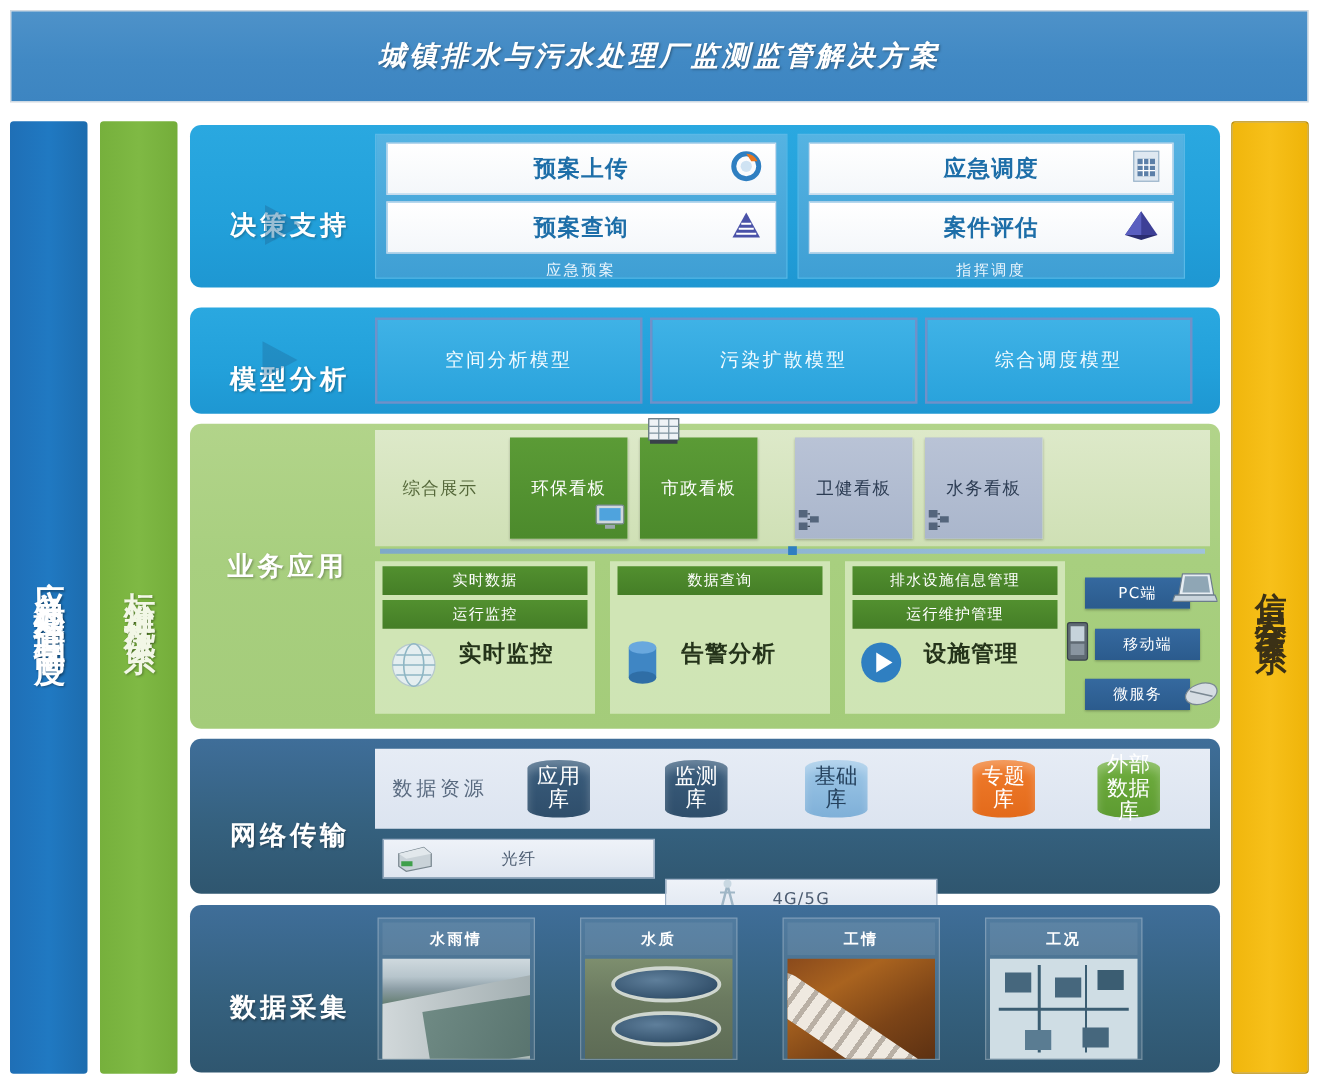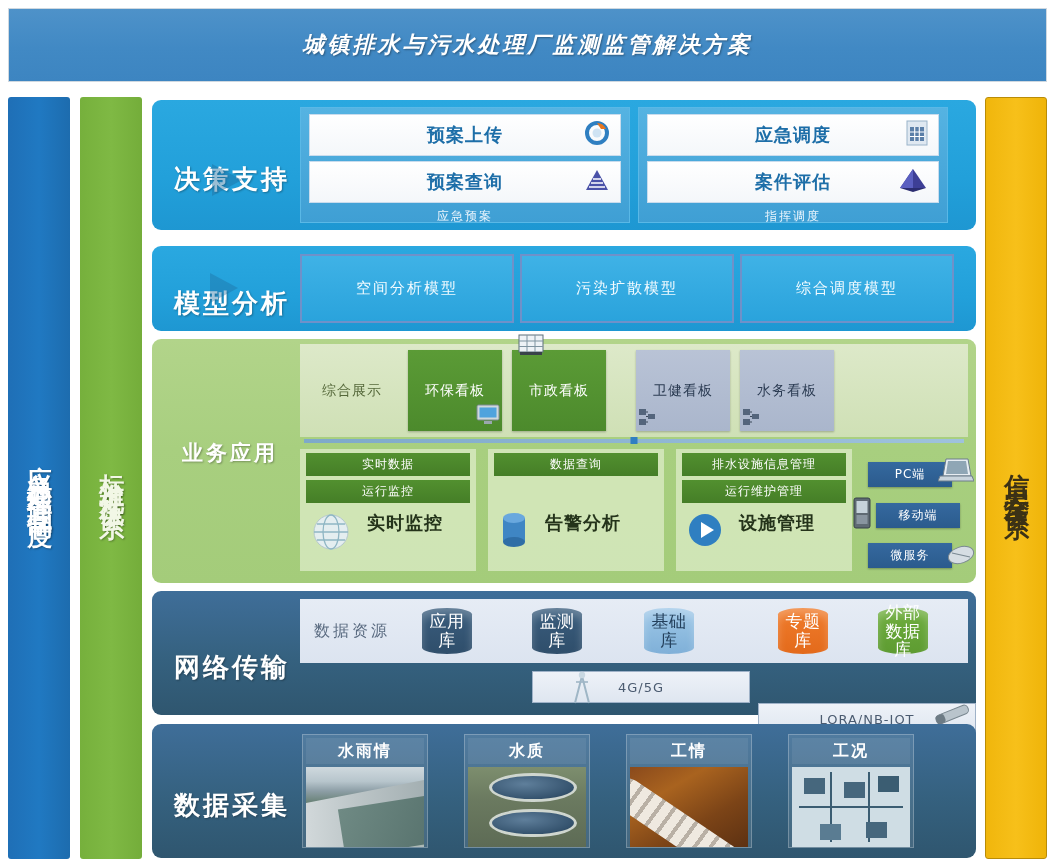--- a/index.html
+++ b/index.html
@@ -44,21 +44,21 @@
   #pillar-right  { right: 8px; top: 97px; width: 62px; height: 762px;
     background: linear-gradient(90deg,#f0b60c 0%,#f7c01a 50%,#efb409 100%);
     border: 1px solid #b98c07; }
   #pillar-right span { color:#3b3116; }
 
   
   .panel { position: absolute; border-radius: 9px; }
   .panel-label {
     position: absolute; left: 10px; top: 0; bottom: 15px; width: 140px;
     display: flex; align-items: center; justify-content: center;
-    color: #ffffff; font-size: 26px; font-weight: bold; letter-spacing: 3px;
+    color: #ffffff; font-size: 21px; font-weight: bold; letter-spacing: 3px;
     text-shadow: 1px 1px 2px rgba(0,0,0,.3);
     margin-top: 44px;
   }
 
   
   #panel-decision {
     left: 152px; top: 100px; width: 824px; height: 130px;
     background: linear-gradient(180deg,#2aa8e0 0%,#22a0da 60%,#1e97d2 100%);
   }
   .dec-group {
@@ -222,21 +222,21 @@
   .dacq {
     position:absolute; top: 10px; width: 126px; height: 114px;
     background: rgba(255,255,255,.10);
     border: 1px solid rgba(255,255,255,.25);
     padding: 3px;
   }
   #dacq-0 { left: 150px; } #dacq-1 { left: 312px; }
   #dacq-2 { left: 474px; } #dacq-3 { left: 636px; }
   .dacq-title {
     height: 26px; display:flex; align-items:center; justify-content:center;
-    color:#ffffff; font-size: 16px; font-weight:bold; letter-spacing:2px;
+    color:#ffffff; font-size: 12px; font-weight:bold; letter-spacing:2px;
     background: rgba(255,255,255,.07);
   }
   .dacq-img { height: 80px; margin-top: 3px; position: relative; overflow:hidden; }
 
   
   .ph-canal {
     background:
       linear-gradient(180deg,#cfd9de 0%,#b7c5cc 18%,#8d9ea6 30%,#5f7a6a 48%,#79908a 62%,#aebbb8 100%);
   }
   .ph-canal::before{
@@ -498,20 +498,30 @@
     <div class="net-top">
       <span class="res-label">数据资源</span>
       <div class="db" id="db-0">应用库</div>
       <div class="db" id="db-1">监测库</div>
       <div class="db" id="db-2">基础库</div>
       <div class="db" id="db-3">专题库</div>
       <div class="db" id="db-4">外部数据库</div>
     </div>
 
     <div class="net-bottom">
+      <div class="trans" id="trans-0">
+        <span class="ico" style="position:absolute;left:8px;top:2px">
+          <svg width="32" height="26" viewBox="0 0 32 26">
+            <polygon points="4,9 24,4 30,9 30,19 10,23 4,19" fill="#c9d2d8" stroke="#78868f"></polygon>
+            <polygon points="4,9 24,4 30,9 10,13" fill="#e2e8ec"></polygon>
+            <rect x="6" y="15" width="9" height="4" fill="#3f9f4a"></rect>
+          </svg>
+        </span>
+        <span>光纤</span>
+      </div>
       <div class="trans" id="trans-1">
         <span class="ico" style="position:absolute;left:38px;top:-2px">
           <svg width="22" height="36" viewBox="0 0 22 36">
             <path d="M11 6 L4 33 M11 6 L18 33" stroke="#9fb6c6" stroke-width="2" fill="none"></path>
             <path d="M5 12 H17" stroke="#9fb6c6" stroke-width="1.6"></path>
             <circle cx="11" cy="5" r="3.2" fill="#c9d8e2"></circle>
           </svg>
         </span>
         <span>4G/5G</span>
       </div>

